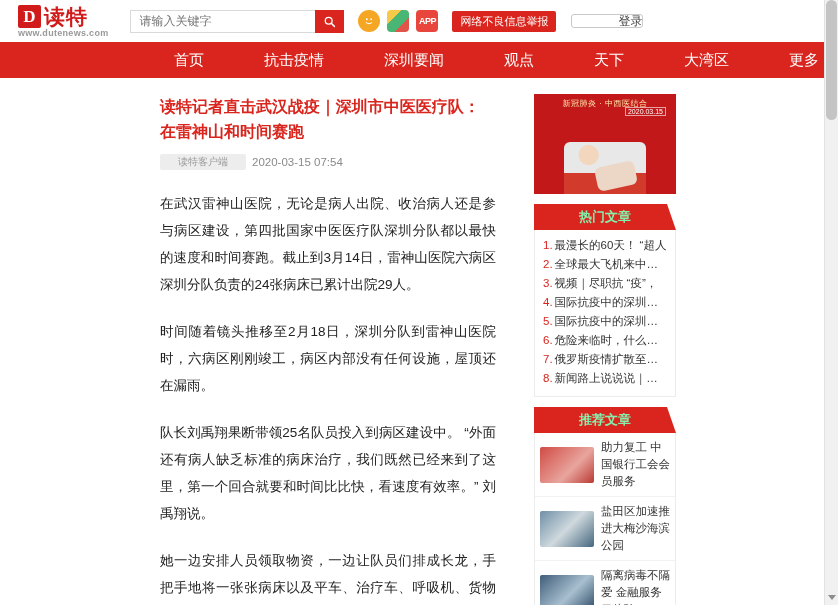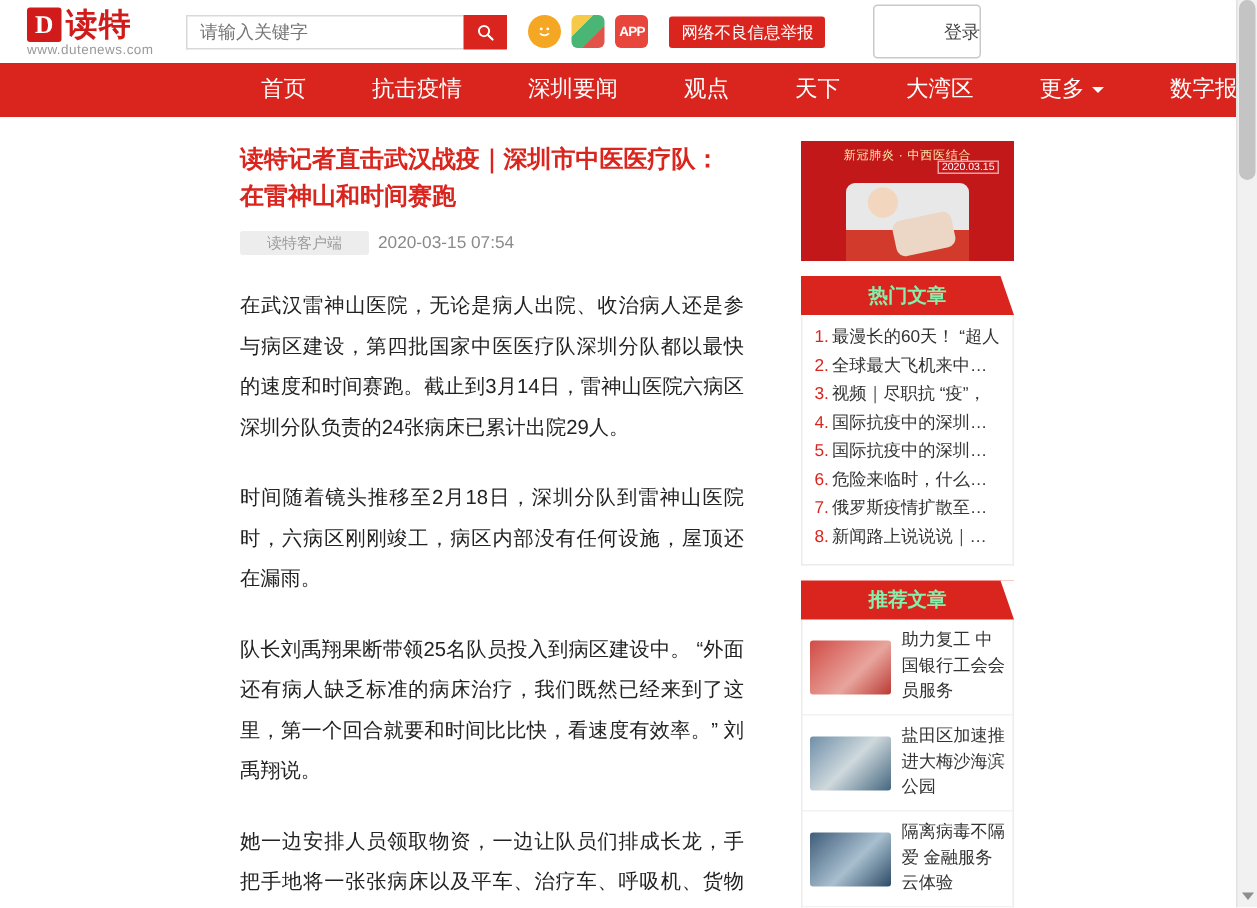--- a/index.html
+++ b/index.html
@@ -21,21 +21,21 @@
     background: #fff;
   }
   .logo-wrap { display: flex; align-items: flex-end; gap: 4px; margin-right: 18px; }
   .logo-mark {
     width: 23px; height: 23px; background: #d11a1a; color:#fff;
     font-weight: bold; font-size: 17px; line-height: 23px; text-align: center;
     border-radius: 2px; font-family: "Liberation Serif", serif;
   }
   .logo-text { color: #d11a1a; font-size: 21px; font-weight: bold; letter-spacing: 1px; line-height: 21px; }
   .logo-col { display:flex; flex-direction: column; align-items:flex-start; }
-  .logo-url { font-size: 9px; color: #9a9a9a; letter-spacing: 0.3px; margin-top: 0; }
+  .logo-url { font-size: 9px; color: #9a9a9a; letter-spacing: 0.3px; margin-top: 0; font-weight: bold; }
   .logo-row { display:flex; align-items:center; gap:3px; }
 
   .search-box { display: flex; align-items: center; margin-left: 4px; justify-content: space-between; }
   .search-input {
     width: 185px; height: 23px; border: 1px solid #d9d9d9; border-right: none;
     padding: 0 8px; font-size: 12px; color: #bdbdbd; outline: none;
     background: #fff;
   }
   .search-btn {
     width: 29px; height: 23px; background: #d9251d; border: none;
@@ -48,28 +48,28 @@
         font-size: 9px; color:#fff; font-weight: bold; }
   .ic-orange { background: #f5a623; border-radius: 50%; }
   .ic-multi { background: linear-gradient(135deg,#f7c948 0 33%, #49b675 33% 66%, #e0544a 66% 100%); }
   .ic-app { background: #e8453c; font-size: 9px; letter-spacing: -0.5px; }
 
   .report-btn {
     margin-left: 14px; height: 21px; background: #d9251d; color: #fff;
     font-size: 11px; padding: 0 8px; display: flex; align-items: center; border-radius: 2px;
   }
   .login-btn {
-    margin-left: 32px; height: 36px; min-width: 58px; border: 1px solid #c9c9c9; border-radius: 3px;
+    margin-left: 15px; height: 14px; min-width: 58px; border: 1px solid #c9c9c9; border-radius: 3px;
     font-size: 12px; color: #444; display:flex; align-items:center; justify-content:center; background:#fff;padding-left:46px;
   }
 
   
   .nav {
     height: 36px; background: #d9251d; display: flex; align-items: center;
-    padding-left: 152px; gap: 0;
+    padding-left: 152px; gap: 16px;
   }
   .nav-item {
     color: #fff; font-size: 15px; padding: 0 22px; line-height: 36px; white-space: nowrap;
     cursor: pointer;
   }
   .nav-item.more::after {
     content: ""; display: inline-block; margin-left: 5px;
     border-left: 4px solid transparent; border-right: 4px solid transparent;
     border-top: 4px solid #fff; vertical-align: middle;
   }
@@ -86,21 +86,21 @@
   }
   .breadcrumb { font-size: 11.5px; color: #8a8a8a; margin-top: 3px; }
 
   .para {
     font-size: 13.5px; color: #222; line-height: 27px; margin: 20px 0 0 0; text-align: justify;
   }
 
   
   .rail { width: 142px; margin-left: 38px; }
   .promo {
-    width: 142px; height: 80px; background: #c2181a; position: relative; overflow: hidden;
+    width: 142px; height: 100px; background: #c2181a; position: relative; overflow: hidden;
   }
   .promo-title {
     position: absolute; top: 4px; left: 0; right: 0; text-align: center;
     color: #ffe6a8; font-size: 8px; letter-spacing: 0.5px;
   }
   .promo-date {
     position: absolute; top: 13px; right: 10px; color: #fff; font-size: 7px;
     border: 1px solid rgba(255,255,255,.6); padding: 0 2px;
   }
   .promo-fig {

